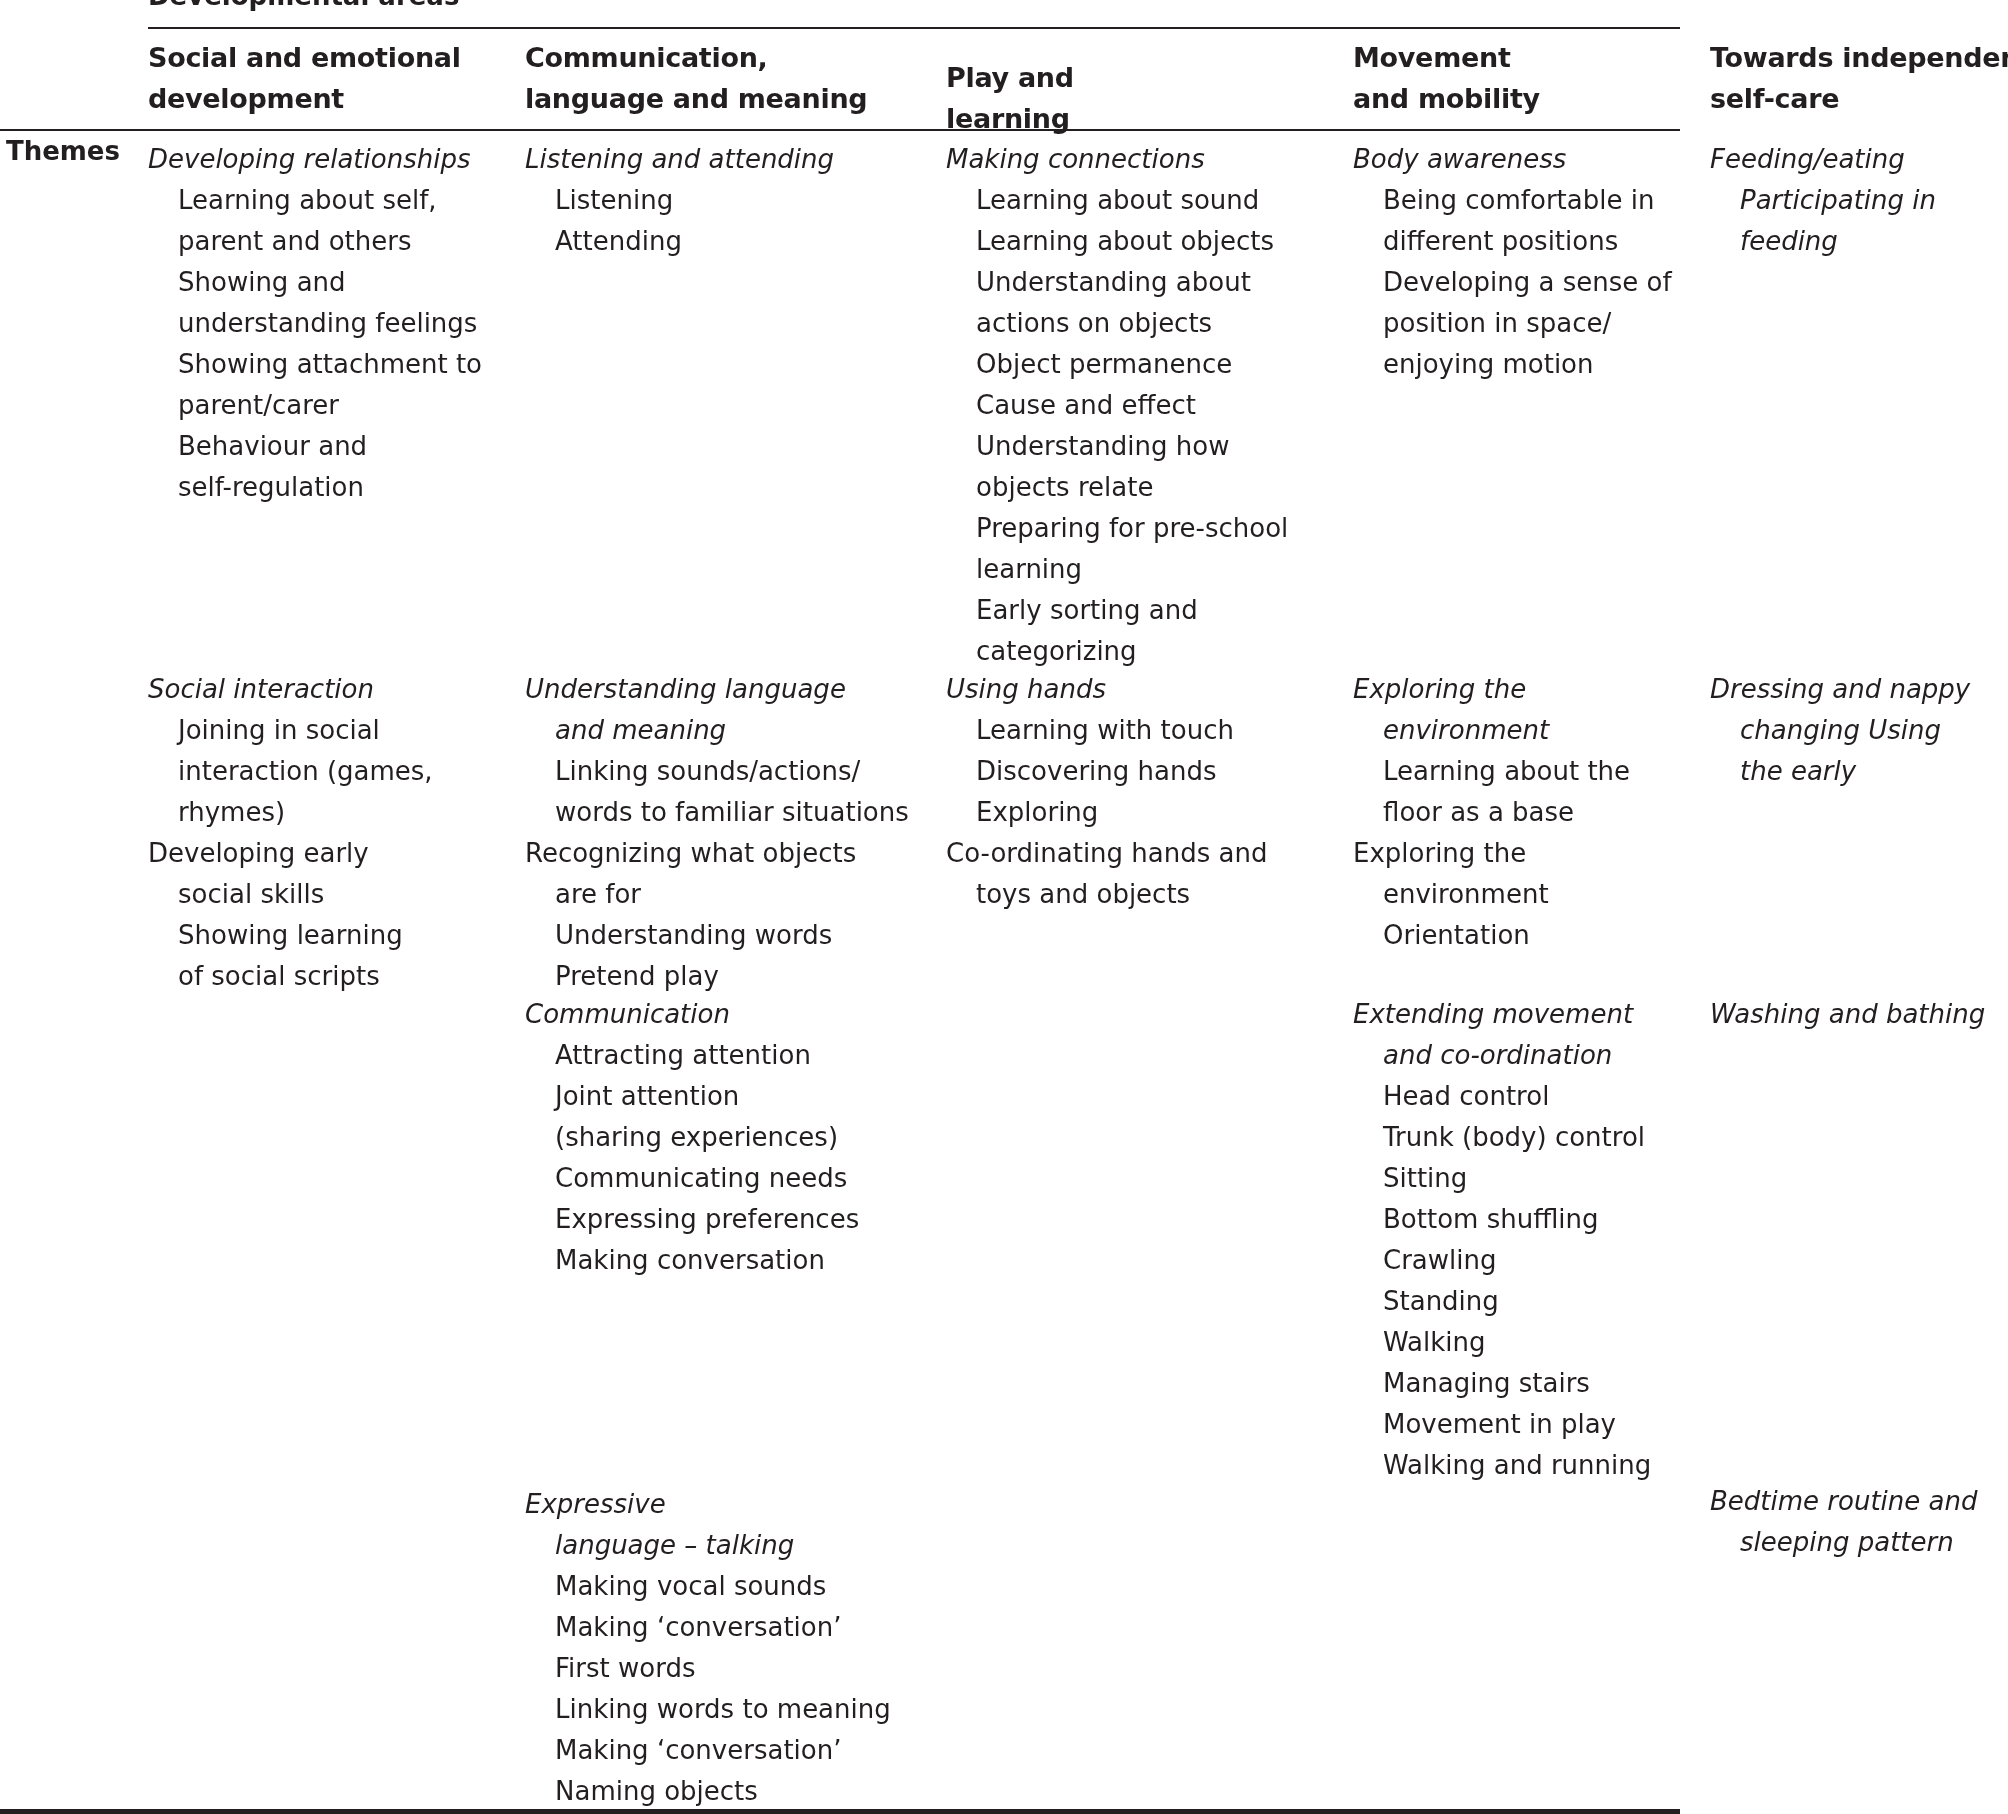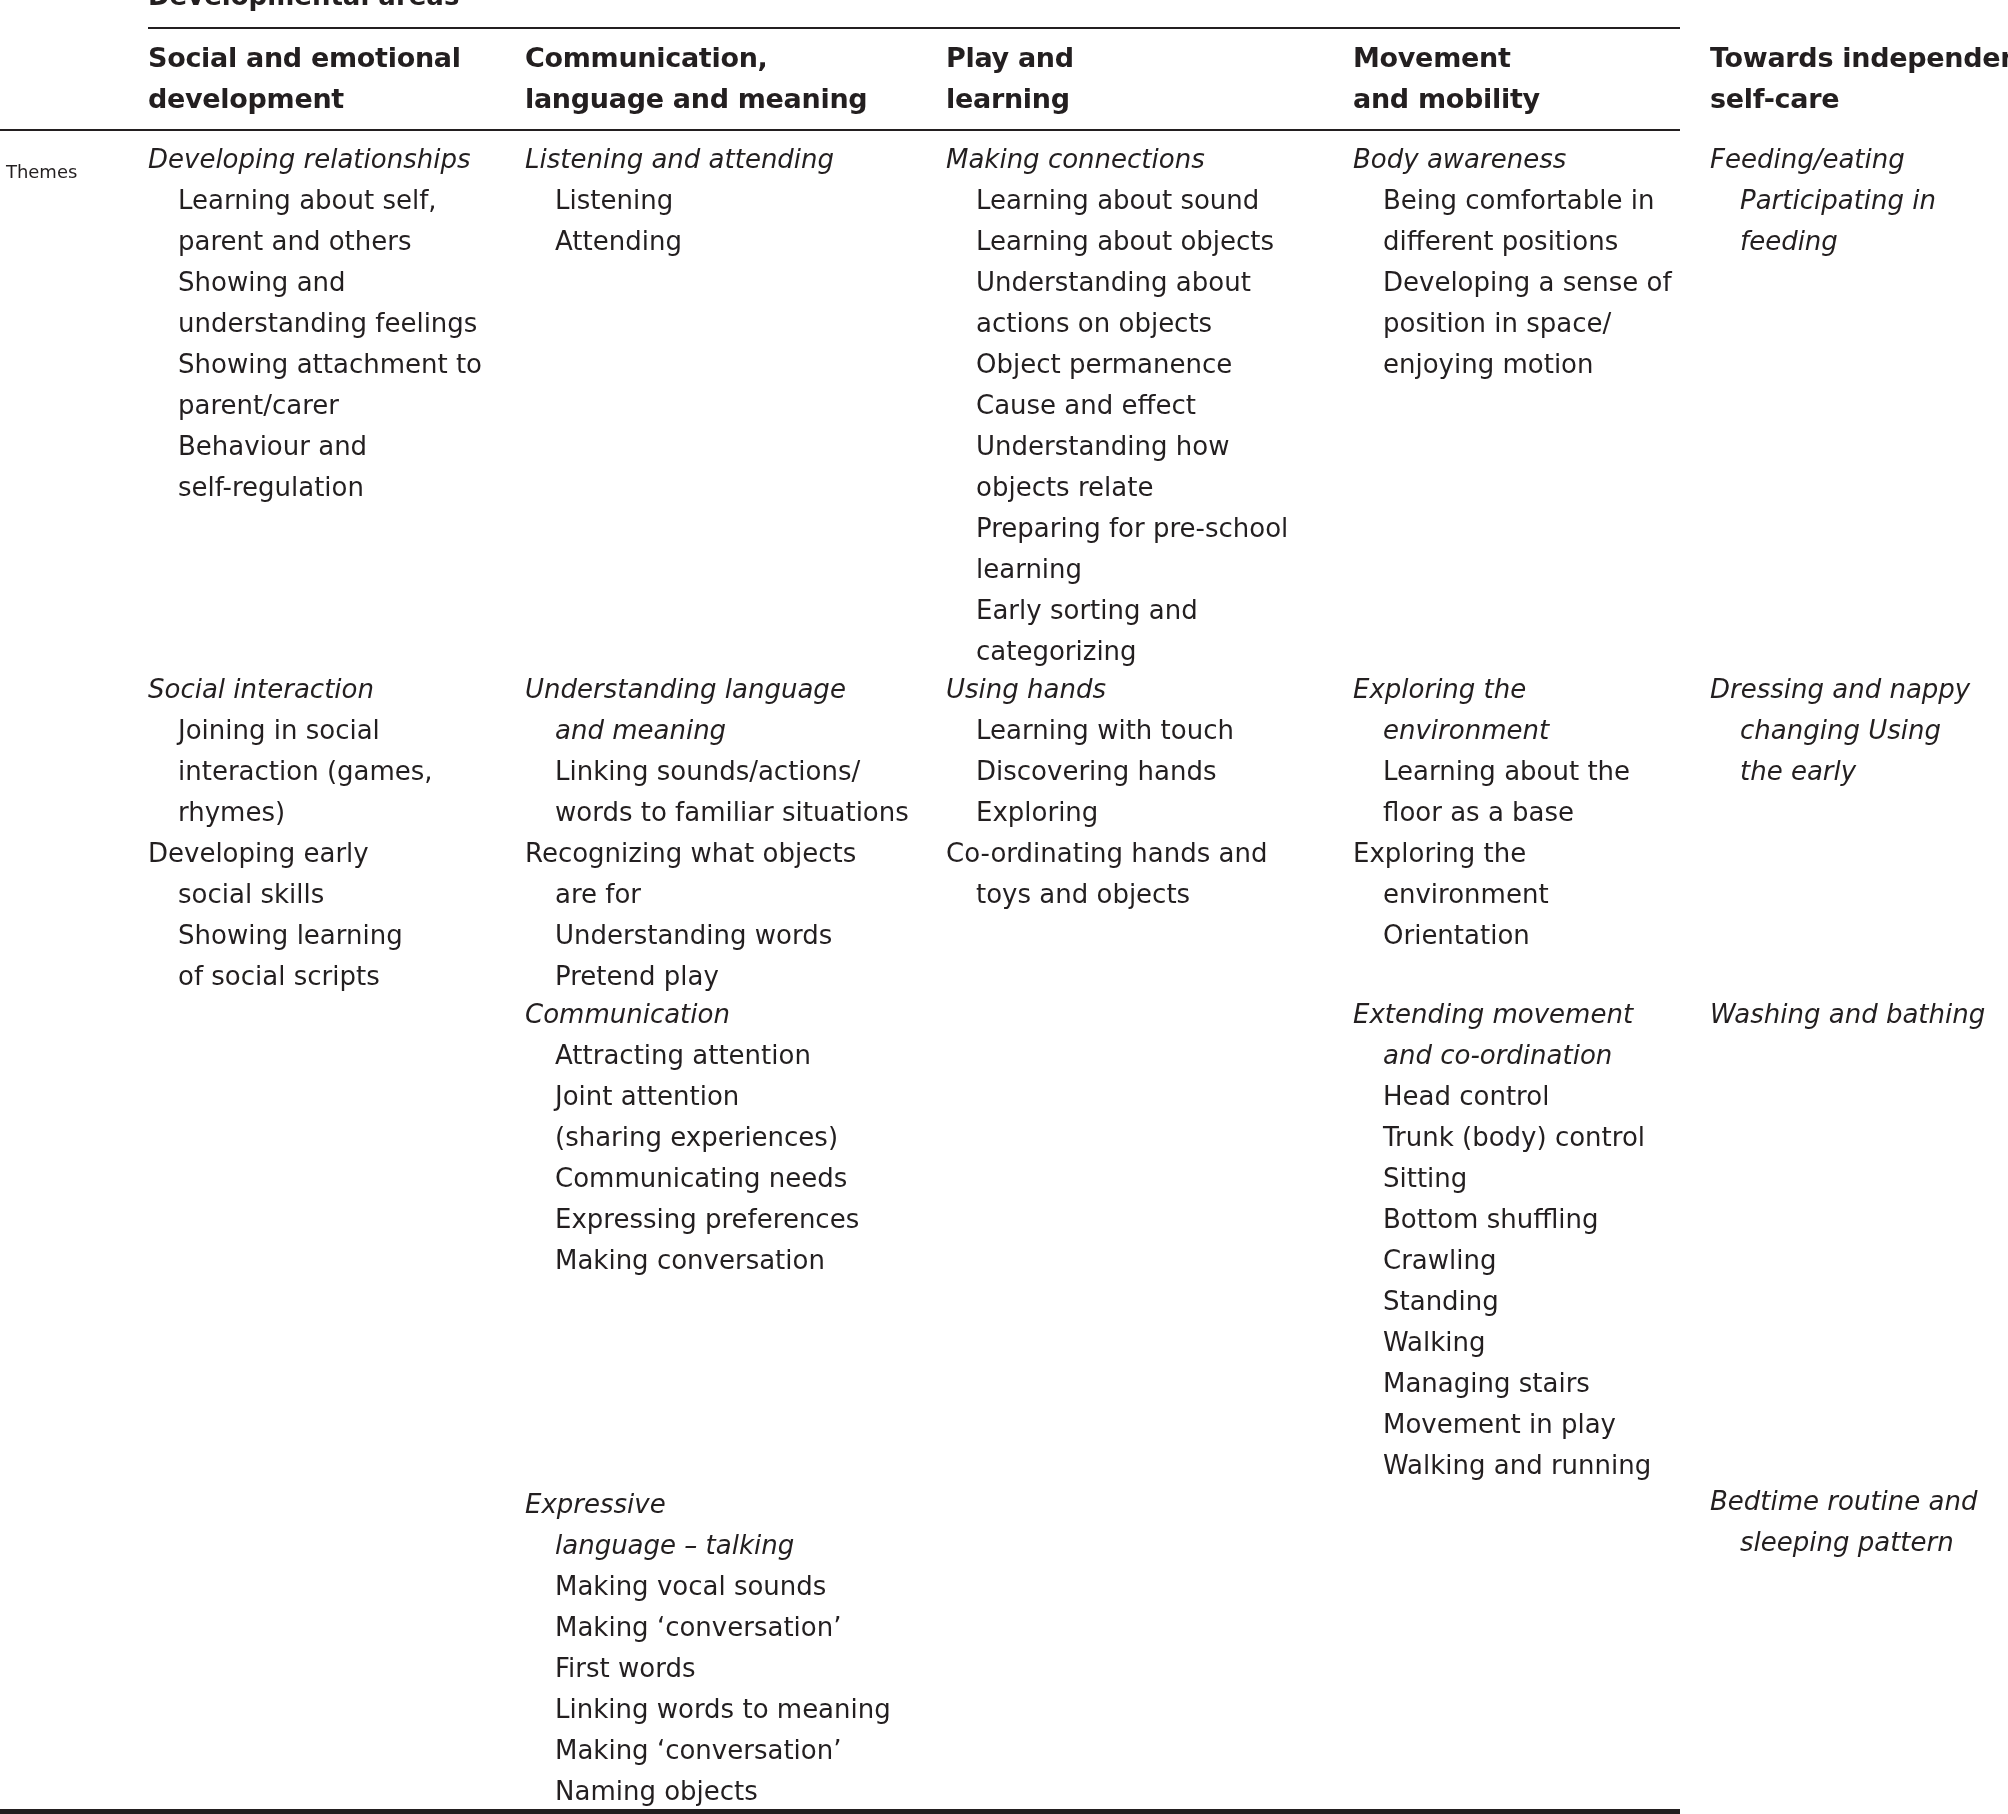--- a/index.html
+++ b/index.html
@@ -14,21 +14,21 @@
     font-weight:bold; font-size:26px; line-height:29px;
   }
   .rule { position:absolute; background:#231f20; }
   .rule-top { left:148px; right:0; top:27px; height:2px; }
   .rule-mid { left:0; right:0; top:129px; height:2px; }
   .rule-bottom { left:0; right:0; top:1809px; height:5.9px; }
   .col-head {
     position:absolute; top:37px; font-weight:bold; font-size:27px; line-height:41px;
     letter-spacing:-0.3px;
   }
-  .themes-label { position:absolute; left:5.9px; top:151px; font-size:18px; line-height:41px; }
+  .themes-label { position:absolute; left:5.9px; top:131px; font-size:26px; line-height:41px;font-weight:bold; }
   .col { position:absolute; top:139px; font-size:26px; line-height:41px; }
   .block { position:absolute; left:0; width:100%; }
   .line { white-space:nowrap; display:block; }
   .i { font-style:italic; }
   .ind { padding-left:30px; }
 </style>
 </head>
 <body>
 
 <div class="page">
@@ -37,21 +37,21 @@
   <div class="rule rule-top"></div>
 
   <div class="col-head" style="left:148px;">
     <span class="line">Social and emotional</span>
     <span class="line">development</span>
   </div>
   <div class="col-head" style="left:525px;">
     <span class="line">Communication,</span>
     <span class="line">language and meaning</span>
   </div>
-  <div class="col-head" style="left:946px;">
+  <div class="col-head" style="left:946px;margin-top:20px;">
     <span class="line">Play and</span>
     <span class="line">learning</span>
   </div>
   <div class="col-head" style="left:1353px;">
     <span class="line">Movement</span>
     <span class="line">and mobility</span>
   </div>
   <div class="col-head" style="left:1710px;">
     <span class="line">Towards independent</span>
     <span class="line">self-care</span>

